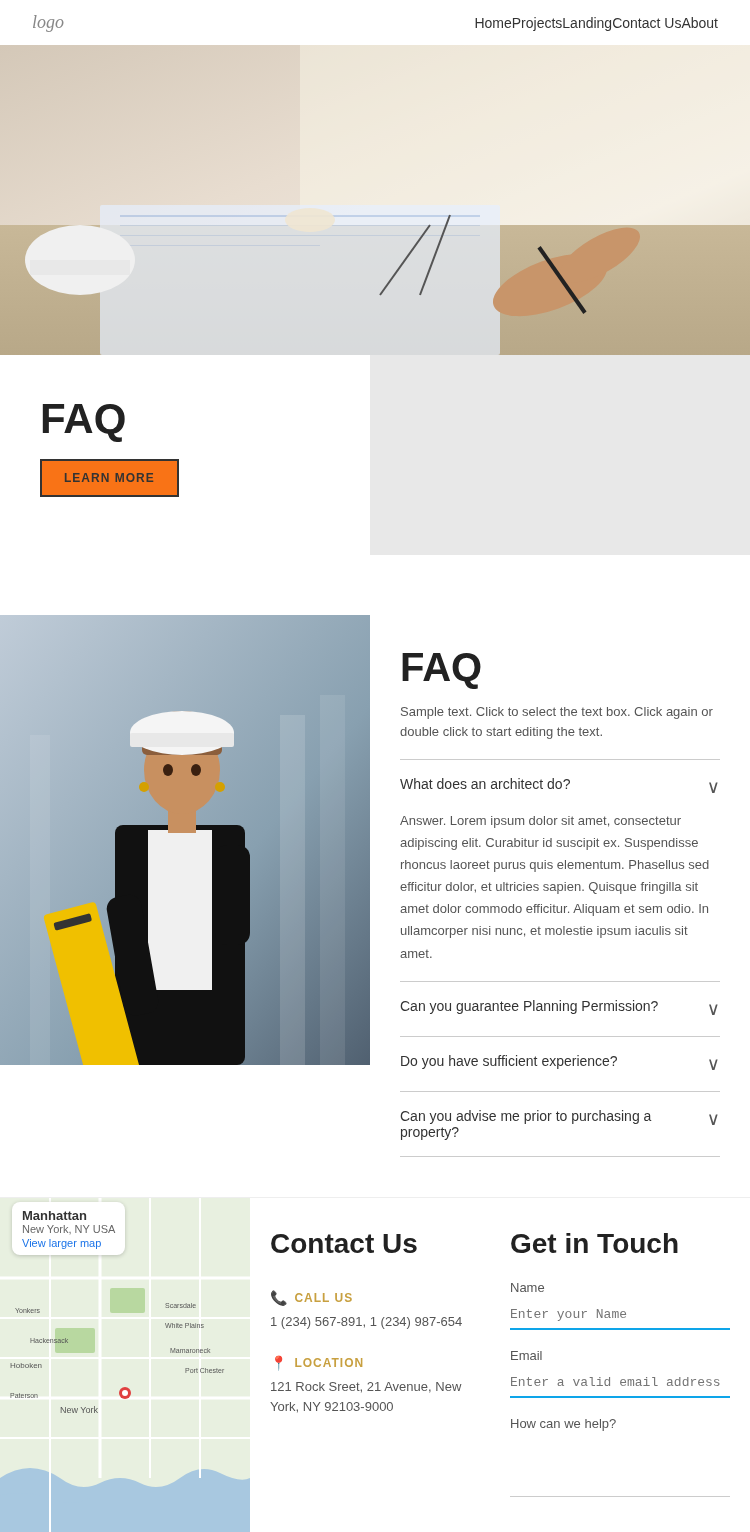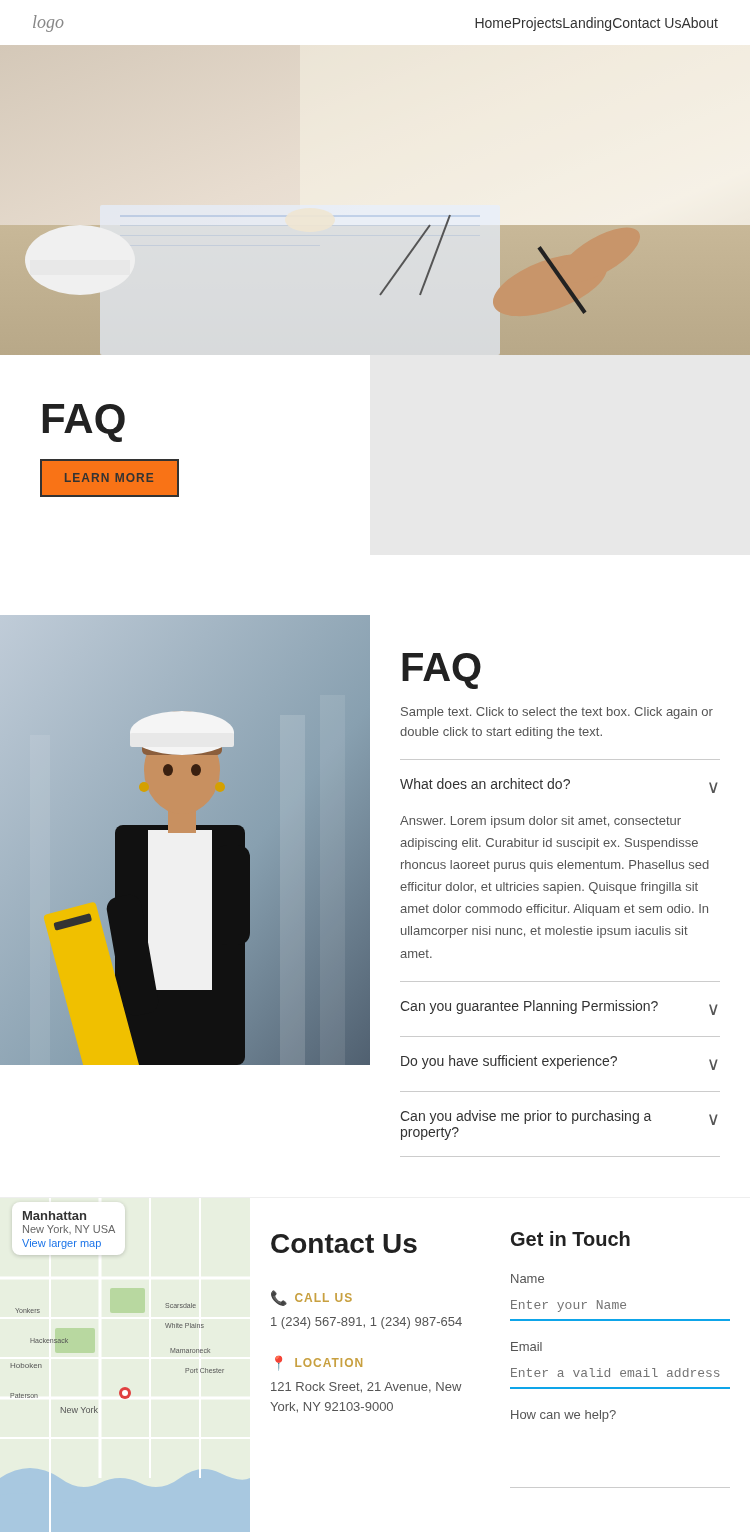--- a/index.html
+++ b/index.html
@@ -228,21 +228,21 @@
       font-family: Arial, sans-serif;
       line-height: 1.5;
     }
 
     
     .get-in-touch {
       flex: 1;
       padding: 30px 20px;
     }
     .git-title {
-      font-size: 20px;
+      font-size: 28px;
       font-weight: bold;
       margin-bottom: 20px;
       color: #222;
       font-family: Arial, sans-serif;
     }
     .form-group {
       margin-bottom: 18px;
     }
     .form-label {
       display: block;

